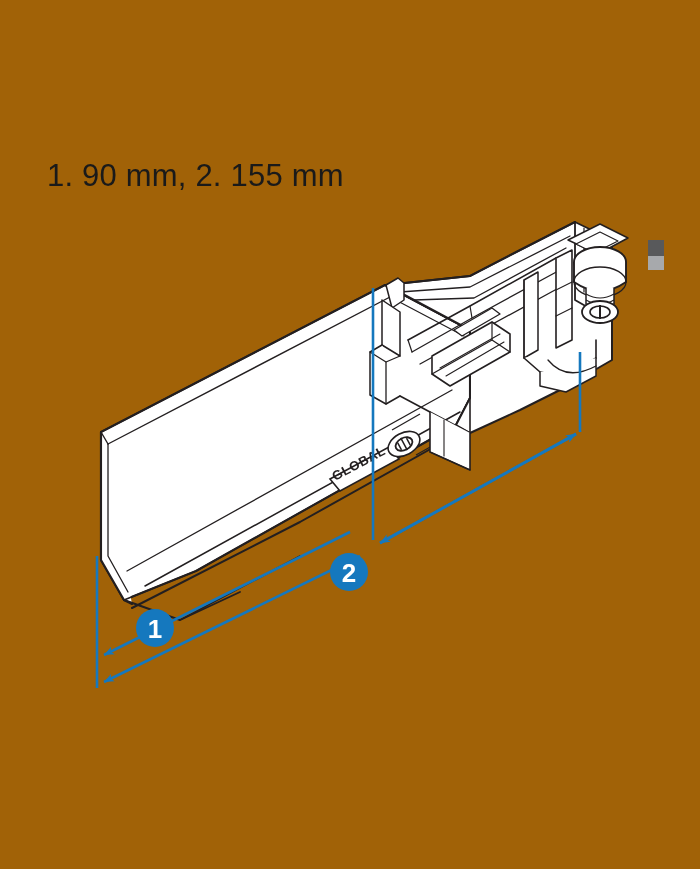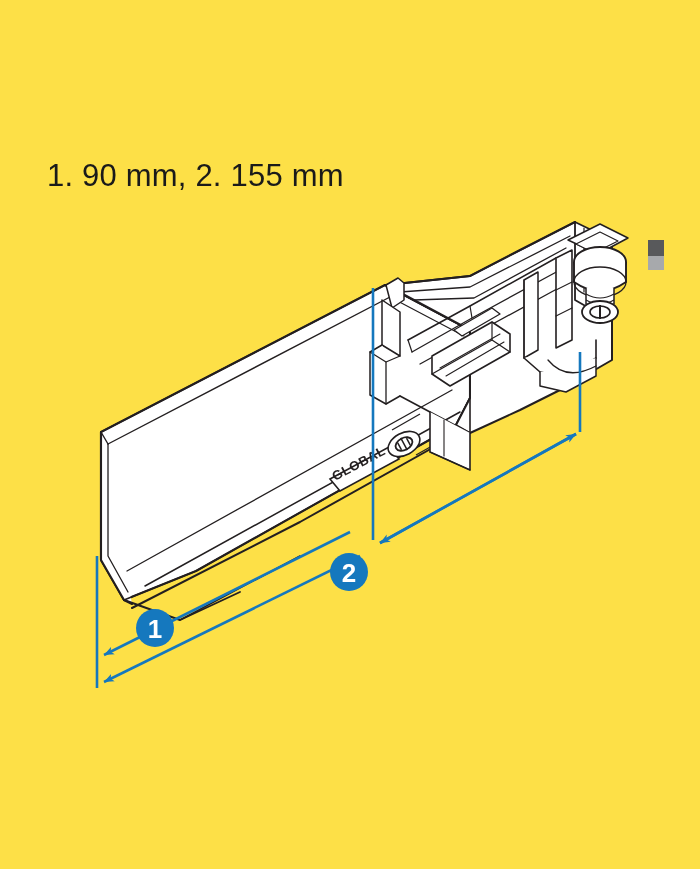--- a/index.html
+++ b/index.html
@@ -15,21 +15,21 @@
     overflow: hidden;
     font-family: "Liberation Sans", sans-serif;
   }
 
   .diagram-root {
     position: absolute;
     left: 0;
     top: 0;
     width: 700px;
     height: 869px;
-    background: #fde047;
+    background: #a16207;
   }
 
   .caption {
     position: absolute;
     left: 47px;
     top: 160px;
     font-family: "Liberation Sans", sans-serif;
     font-size: 31px;
     font-weight: 400;
     color: #1a1a1a;

